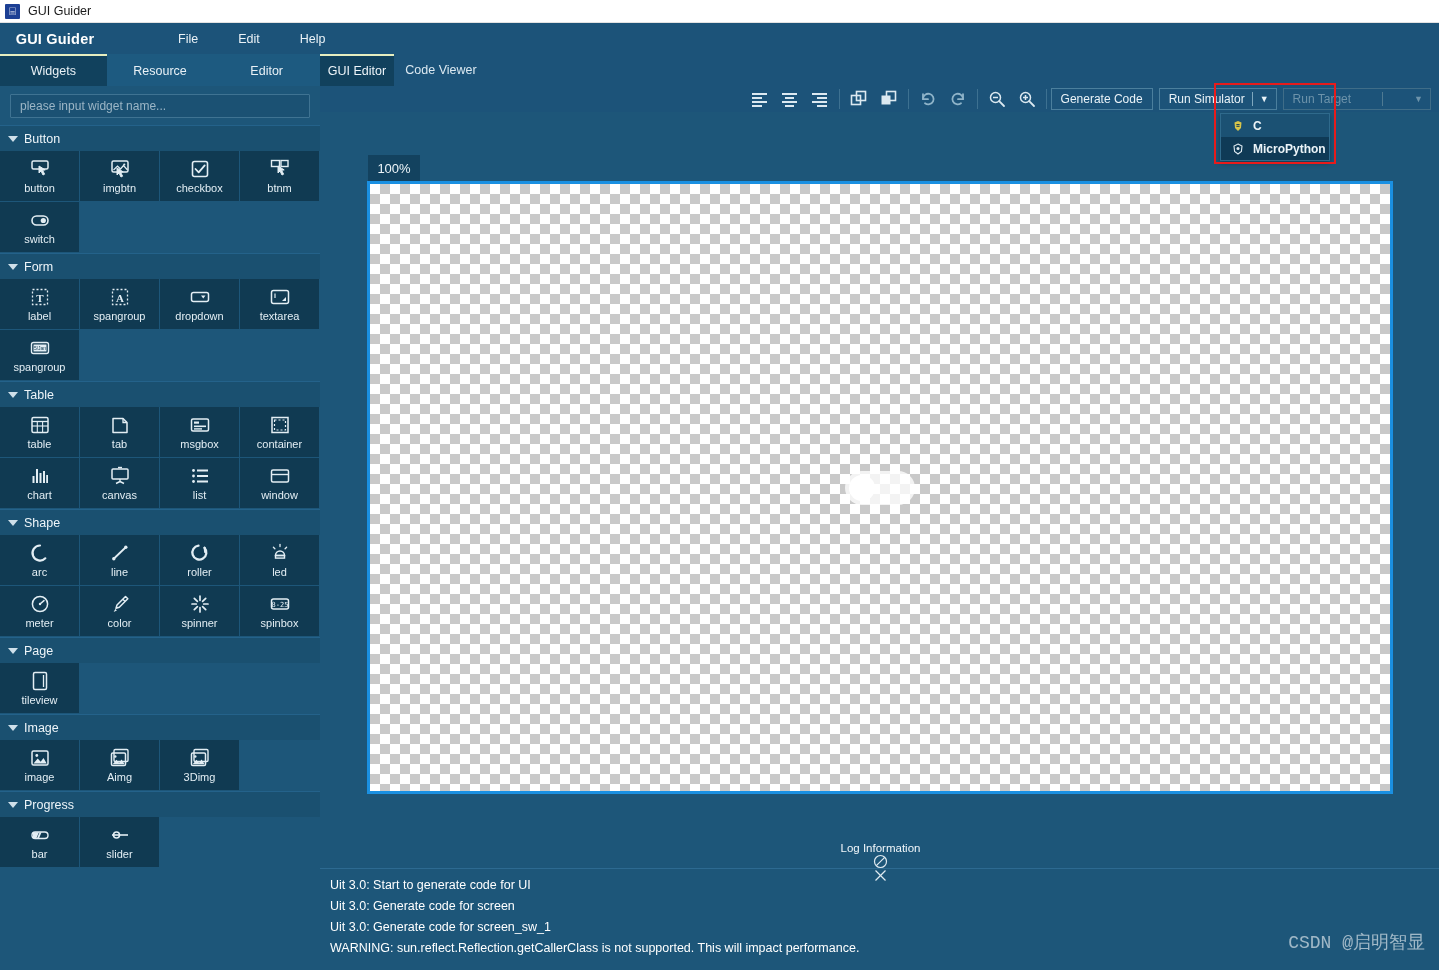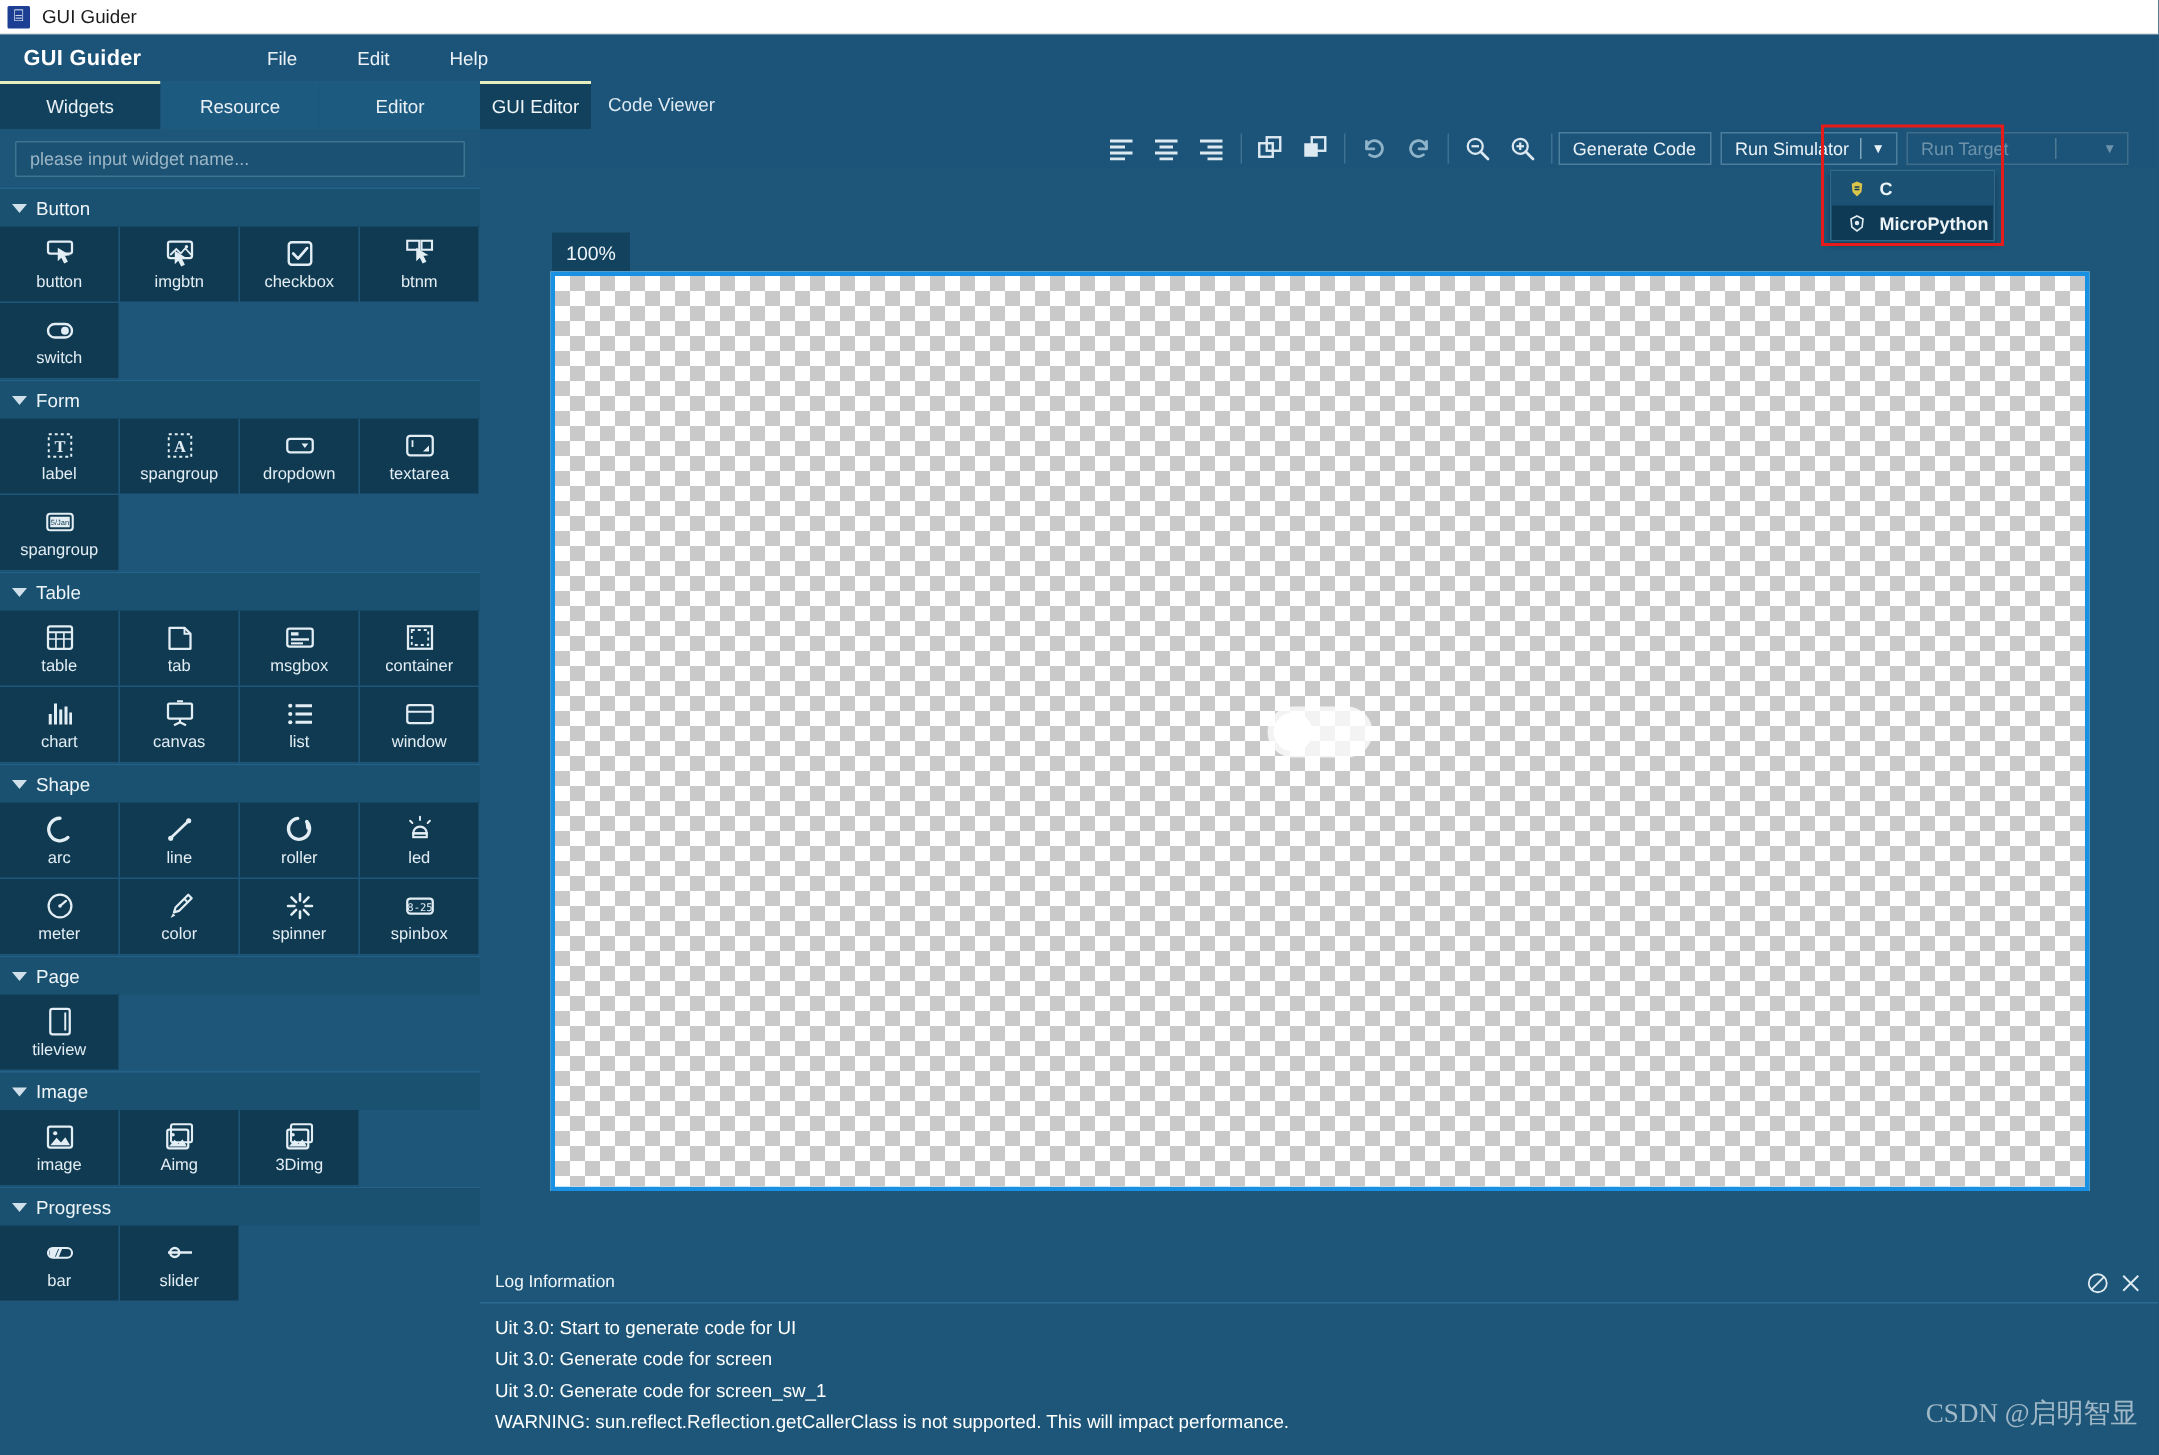--- a/index.html
+++ b/index.html
@@ -89,21 +89,21 @@
   }
   .tile .ico { height: 22px; display: flex; align-items: center; justify-content: center; }
   .tile .ico svg { display: block; }
   .tile .lbl { font-size: 11px; color: #e3eef4; line-height: 1; }
   .filler { background: #1d5679; border: none; }
 
   
   .toolbar {
     position: absolute; left: 320px; top: 86px; width: 1119px; height: 26px;
     background: #1c5379; display: flex; align-items: center;
-    justify-content: flex-end; padding-right: 20px; gap: 0;
+    justify-content: flex-end; padding-right: 8px; gap: 0;
   }
   .tb-btn {
     width: 30px; height: 26px; display: flex; align-items: center;
     justify-content: center; cursor: default;
   }
   .tb-divider { width: 1px; height: 20px; background: #3d7191; margin: 0 4px; }
   .tb-text-btn {
     height: 22px; display: flex; align-items: center; padding: 0 9px;
     font-size: 12px; color: #eaf3f8; border: 1px solid #4b7f9d;
     background: #1c5379; cursor: default; white-space: nowrap;
@@ -174,33 +174,34 @@
 
   
   .logpanel {
     position: absolute; left: 320px; top: 842px; width: 1119px; height: 128px;
     background: #1d5679;
   }
   .log-header {
     height: 27px; display: flex; align-items: center;
     border-bottom: 1px solid #2d6a91; padding: 0 8px 0 10px;
     background: #1d5679;
+    flex-direction: column;
   }
   .log-title { font-size: 11.5px; color: #f0f6fa; flex: 1 1 auto; }
   .log-act {
     width: 22px; height: 22px; display: flex; align-items: center;
     justify-content: center; color: #dfeaf1; cursor: default;
   }
   .log-body { padding: 6px 0 0 10px; }
   .log-line { font-size: 12.5px; color: #ffffff; line-height: 21px; white-space: nowrap; }
 
   .watermark {
     position: absolute; right: 14px; bottom: 16px;
     font-size: 18px; color: rgba(255,255,255,.58);
-    font-family: Liberation Serif, serif; pointer-events: none;
+    font-family: Liberation Mono, monospace; pointer-events: none;
   }
 </style>
 </head>
 <body>
 
 <div class="app">
 
   <div class="titlebar">
     <div class="titlebar-icon"></div>
     <div class="titlebar-text">GUI Guider</div>

